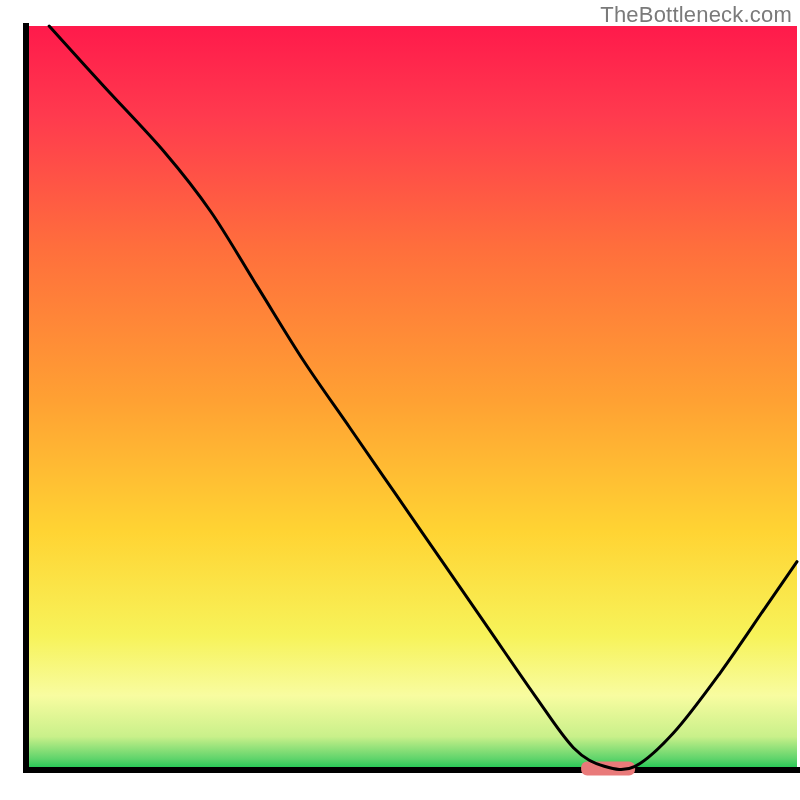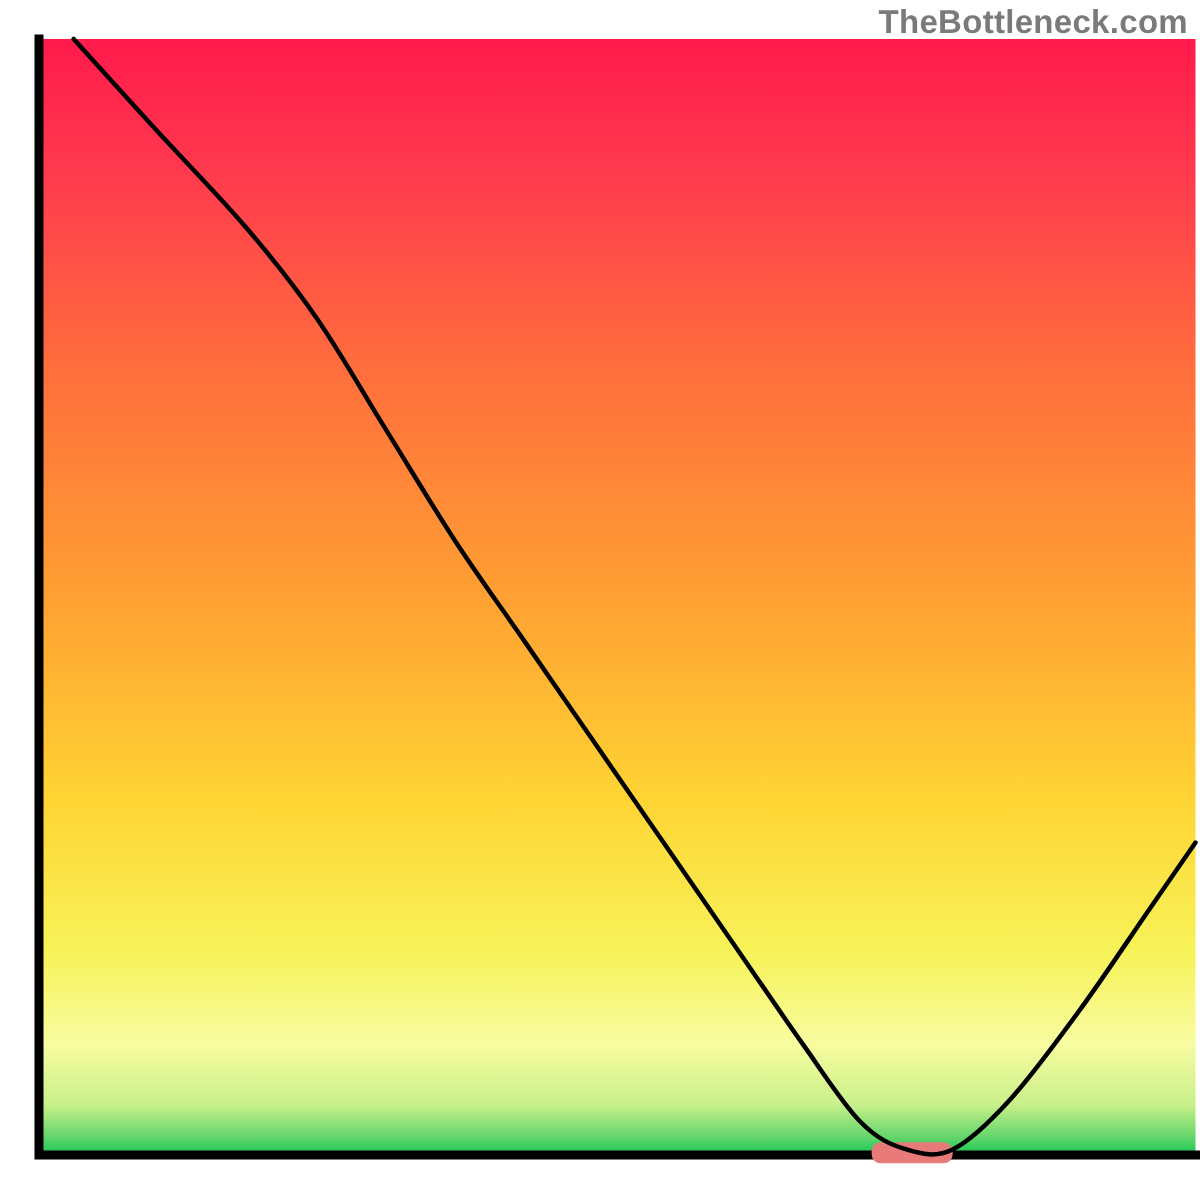--- a/index.html
+++ b/index.html
@@ -14,21 +14,21 @@
     position: relative;
     width: 800px;
     height: 800px;
   }
   .watermark {
     position: absolute;
     top: 2px;
     right: 8px;
     font-family: Arial, Helvetica, sans-serif;
     font-size: 22px;
-    font-weight: 700;
+    font-weight: 400;
     color: #7a7a7a;
     letter-spacing: 0.2px;
     z-index: 10;
   }
   svg.plot {
     position: absolute;
     left: 0;
     top: 0;
     width: 800px;
     height: 800px;

